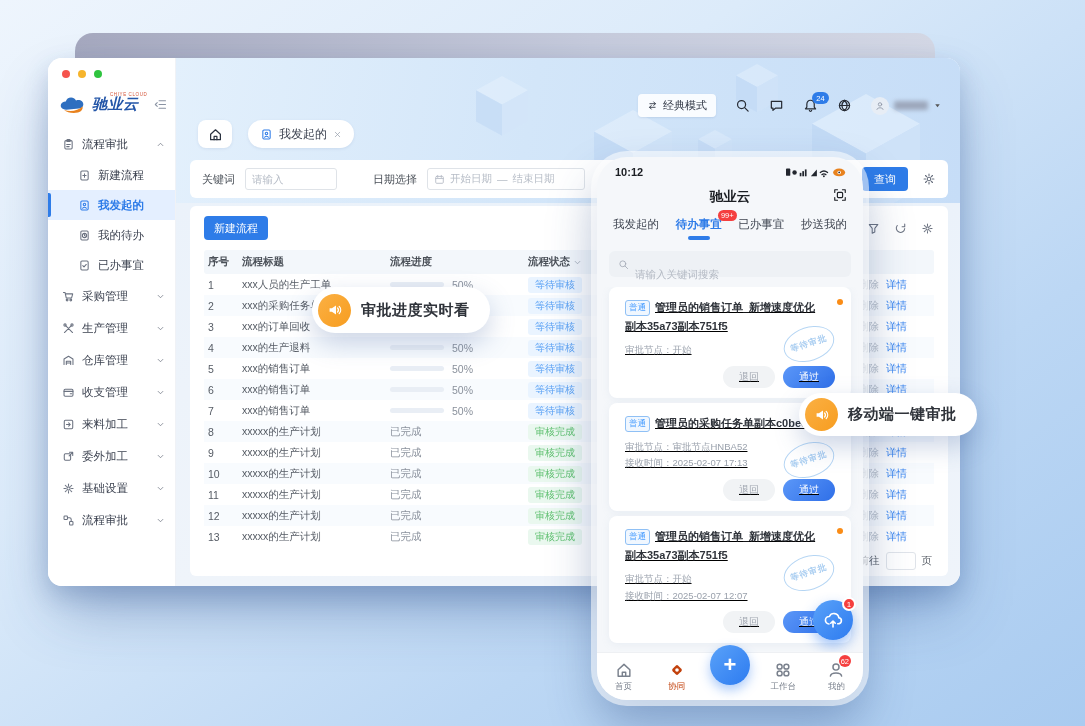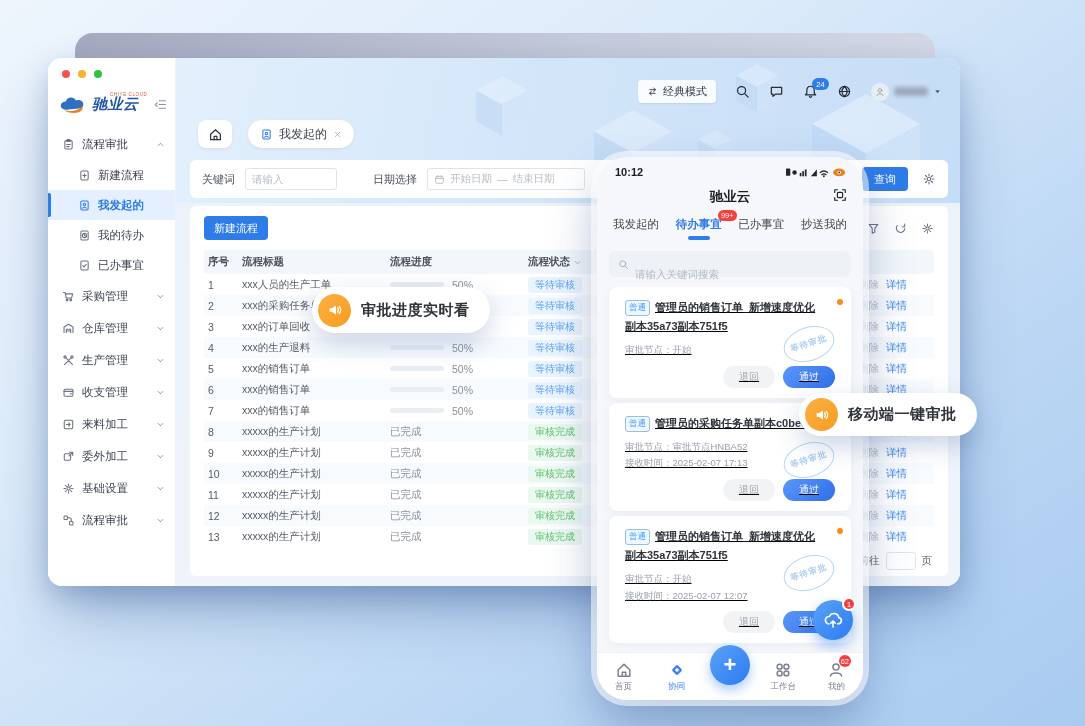--- a/index.html
+++ b/index.html
@@ -38,21 +38,21 @@
   .side-sub.active .ic { color:#2e7ce8; }
 
   
   .main { position:absolute; left:128px; top:0; right:0; bottom:0;
     background:linear-gradient(180deg,#d6e8fa 0%,#dfedfb 95px,#ebf2fa 140px,#eff4fa 100%); }
   .hero { position:absolute; left:0; top:0; right:0; height:145px; overflow:hidden;
     background:linear-gradient(100deg,#e3f0fc 0%,#d3e6f9 45%,#c6ddf7 100%); }
   .cube { position:absolute; opacity:.55; }
   .cube svg{width:100%;height:100%;display:block}
 
-  .topbar { position:absolute; top:22px; right:18px; display:flex; align-items:center; gap:19px; z-index:4; }
+  .topbar { position:absolute; top:36px; right:18px; display:flex; align-items:center; gap:19px; z-index:4; }
   .classic-btn { display:flex; align-items:center; gap:5px; background:rgba(255,255,255,.88); border-radius:4px; height:23px; padding:0 9px; font-size:11px; color:#2b3240; box-shadow:0 1px 2px rgba(80,110,160,.15); }
   .tb-ic { position:relative; color:#272c35; display:inline-flex; }
   .tb-badge { position:absolute; top:-6px; left:9px; background:#2e7ce8; color:#fff; font-size:7.5px; height:12px; min-width:17px; padding:0 3px; border-radius:7px; display:flex; align-items:center; justify-content:center; }
   .user-chip { display:flex; align-items:center; gap:5px; }
   .avatar { width:18px; height:18px; border-radius:50%; background:#e7edf5; display:flex; align-items:center; justify-content:center; color:#8a93a3; }
   .user-blur { width:34px; height:9px; background:#8f96a8; border-radius:2px; filter:blur(2px); opacity:.75; }
 
   .tabrow { position:absolute; top:62px; left:22px; display:flex; align-items:center; gap:16px; z-index:3; }
   .home-btn { width:34px; height:28px; background:#fff; border-radius:8px; display:flex; align-items:center; justify-content:center; color:#2b3240; box-shadow:0 1px 3px rgba(80,110,160,.12); }
   .tab-pill { height:28px; background:#fff; border-radius:14px; display:flex; align-items:center; gap:6px; padding:0 12px; box-shadow:0 1px 3px rgba(80,110,160,.12); }
@@ -132,21 +132,21 @@
   .pc-reject { background:#f1f3f5; color:#a3a9b3; }
   .pc-approve { background:linear-gradient(135deg,#5b97f8,#2f6fe8); color:#fff; }
   .fab { position:absolute; right:10px; bottom:60px; width:40px; height:40px; border-radius:50%;
     background:linear-gradient(135deg,#5aa2f9,#2d7bf0); display:flex; align-items:center; justify-content:center;
     box-shadow:0 6px 14px rgba(45,123,240,.45); z-index:3; }
   .fab-badge { position:absolute; top:-3px; right:-3px; background:#f53f3f; color:#fff; font-size:8px; width:14px; height:14px; border-radius:50%; display:flex; align-items:center; justify-content:center; border:2px solid #fff; }
   .pnav { position:absolute; bottom:0; left:0; right:0; height:48px; background:#fff; border-top:1px solid #eef0f3;
     border-radius:0 0 26px 26px; display:flex; align-items:stretch; z-index:4; }
   .pnav-item { flex:1; display:flex; flex-direction:column; align-items:center; justify-content:center; gap:2px; color:#7a818d; position:relative; }
   .pnav-item .nlbl { font-size:8.5px; }
-  .pnav-item.active { color:#3b82f6; }
+  .pnav-item.active { color:#c2410c; }
   .pnav-plus-slot { flex:1; position:relative; }
   .pnav-plus { position:absolute; left:50%; top:-8px; transform:translateX(-50%); width:40px; height:40px; border-radius:50%;
     background:linear-gradient(135deg,#5aa2f9,#2d7bf0); color:#fff; display:flex; align-items:center; justify-content:center;
     font-size:22px; font-weight:bold; box-shadow:0 5px 12px rgba(45,123,240,.4); }
   .nav-badge { position:absolute; top:2px; right:12px; background:#f53f3f; color:#fff; font-size:7.5px; height:12px; min-width:12px; padding:0 2px; border-radius:6px; display:flex; align-items:center; justify-content:center; }
 
   
   .callout { position:absolute; height:46px; background:#fff; border-radius:24px; display:flex; align-items:center; gap:10px;
     padding:0 20px 0 6px; box-shadow:0 10px 26px rgba(70,100,160,.28); z-index:6; }
   .callout .spk { width:33px; height:33px; border-radius:50%; background:linear-gradient(135deg,#fbb043,#f79d20); display:flex; align-items:center; justify-content:center; }
@@ -254,40 +254,40 @@
             <span class="lbl">采购管理</span>
             <span class="ic chev ic9">
               <svg viewBox="0 0 16 16" fill="none" stroke="currentColor" stroke-width="1.3" stroke-linecap="round" stroke-linejoin="round">
                 <path d="M3.8 6l4.2 4.2L12.2 6"></path>
               </svg>
             </span>
           </div>
           <div class="side-item">
             <span class="ic ic13">
               <svg viewBox="0 0 16 16" fill="none" stroke="currentColor" stroke-width="1.3" stroke-linecap="round" stroke-linejoin="round">
-                <path d="M2.5 13V6.2L8 2.8l5.5 3.4V13"></path>
-                <path d="M5.3 13V9h5.4v4M5.3 11h5.4"></path>
-              </svg>
-            </span>
-            <span class="lbl">仓库管理</span>
-            <span class="ic chev ic9">
-              <svg viewBox="0 0 16 16" fill="none" stroke="currentColor" stroke-width="1.3" stroke-linecap="round" stroke-linejoin="round">
-                <path d="M3.8 6l4.2 4.2L12.2 6"></path>
-              </svg>
-            </span>
-          </div>
-          <div class="side-item">
-            <span class="ic ic13">
-              <svg viewBox="0 0 16 16" fill="none" stroke="currentColor" stroke-width="1.3" stroke-linecap="round" stroke-linejoin="round">
                 <path d="M4.5 4.5l8.5 8.5M11.5 4.5L3 13"></path>
                 <circle cx="3.7" cy="3.7" r="1.4"></circle>
                 <circle cx="12.3" cy="3.7" r="1.4"></circle>
               </svg>
             </span>
             <span class="lbl">生产管理</span>
+            <span class="ic chev ic9">
+              <svg viewBox="0 0 16 16" fill="none" stroke="currentColor" stroke-width="1.3" stroke-linecap="round" stroke-linejoin="round">
+                <path d="M3.8 6l4.2 4.2L12.2 6"></path>
+              </svg>
+            </span>
+          </div>
+          <div class="side-item">
+            <span class="ic ic13">
+              <svg viewBox="0 0 16 16" fill="none" stroke="currentColor" stroke-width="1.3" stroke-linecap="round" stroke-linejoin="round">
+                <path d="M2.5 13V6.2L8 2.8l5.5 3.4V13"></path>
+                <path d="M5.3 13V9h5.4v4M5.3 11h5.4"></path>
+              </svg>
+            </span>
+            <span class="lbl">仓库管理</span>
             <span class="ic chev ic9">
               <svg viewBox="0 0 16 16" fill="none" stroke="currentColor" stroke-width="1.3" stroke-linecap="round" stroke-linejoin="round">
                 <path d="M3.8 6l4.2 4.2L12.2 6"></path>
               </svg>
             </span>
           </div>
           <div class="side-item">
             <span class="ic ic13">
               <svg viewBox="0 0 16 16" fill="none" stroke="currentColor" stroke-width="1.3" stroke-linecap="round" stroke-linejoin="round">
                 <rect x="2.5" y="4" width="11" height="8.6" rx="1.4"></rect>

